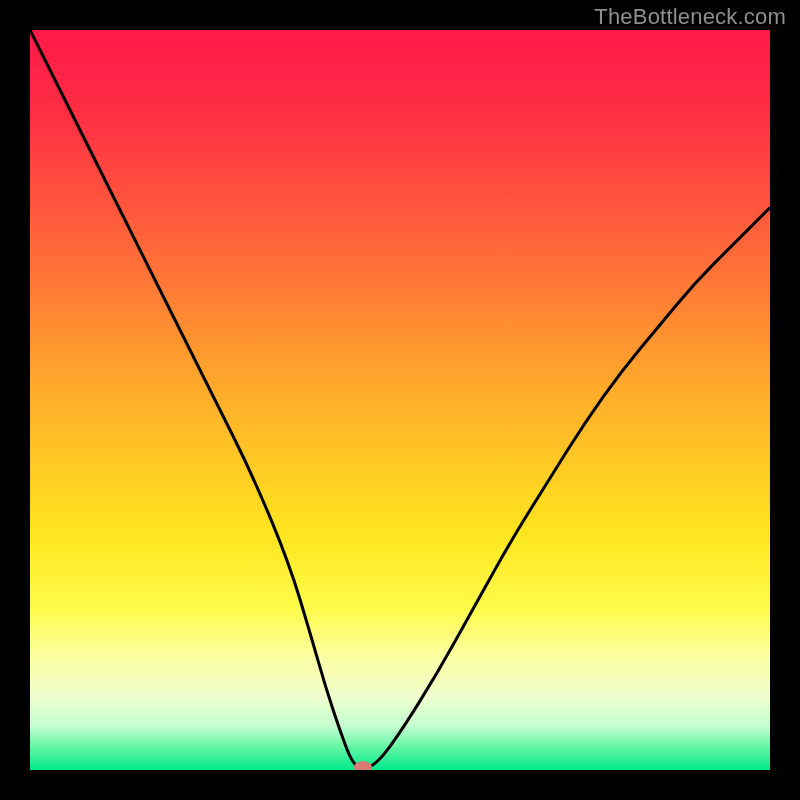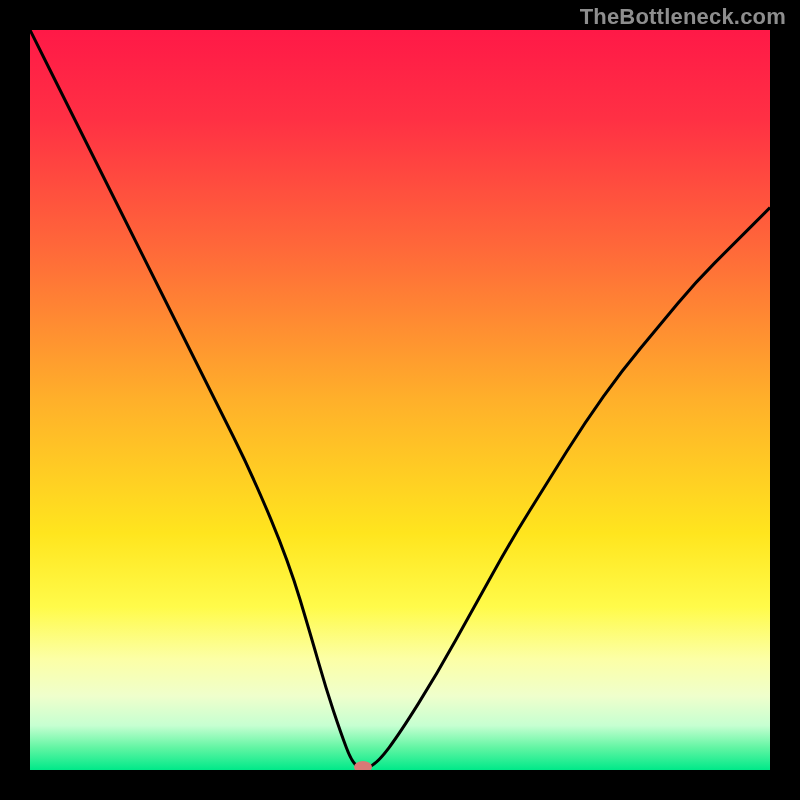--- a/index.html
+++ b/index.html
@@ -24,21 +24,21 @@
     width: 740px;
     height: 740px;
     overflow: hidden;
   }
   .attribution {
     position: absolute;
     top: 4px;
     right: 14px;
     color: #8e8e8e;
     font-size: 22px;
-    font-weight: 700;
+    font-weight: 400;
     letter-spacing: 0.2px;
   }
   svg { display: block; }
 </style>
 </head>
 <body>
 
 <div class="outer">
   <div class="attribution">TheBottleneck.com</div>
 

